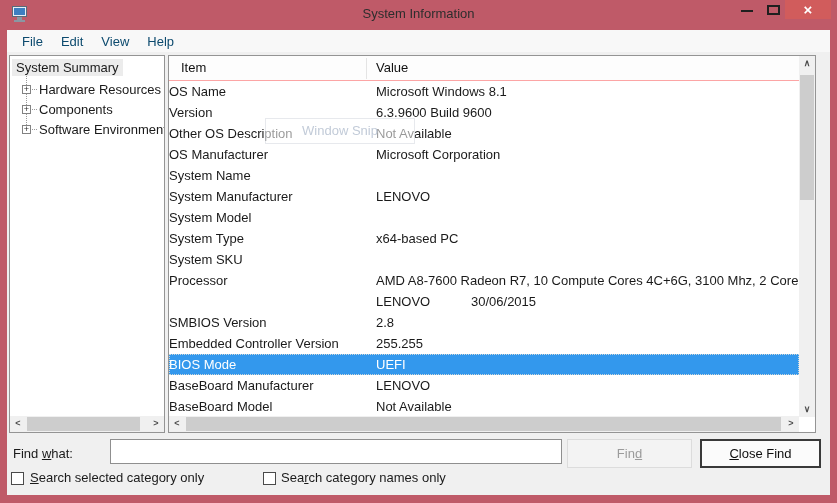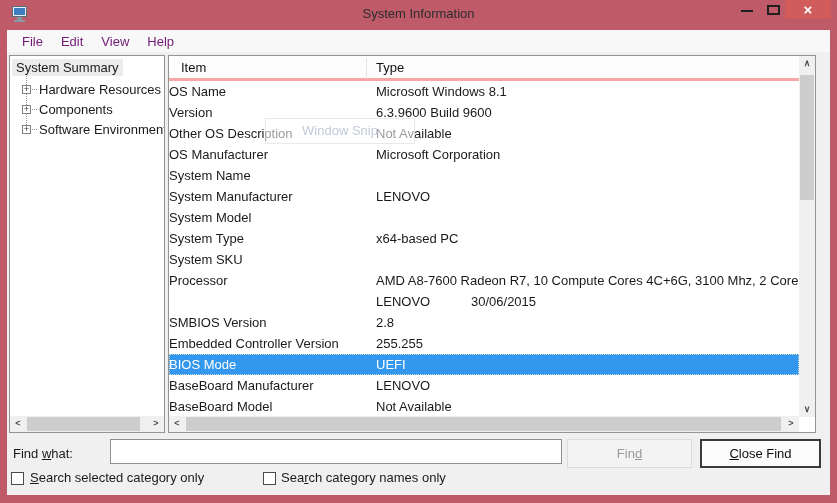--- a/index.html
+++ b/index.html
@@ -23,39 +23,39 @@
   .window-title{position:absolute;left:0;top:6px;width:100%;text-align:center;color:#2d2d2d;font-size:13px;}
   .caption-btn{position:absolute;top:0;height:19px;text-align:center;cursor:default;}
   .min-btn{left:736px;width:24px;}
   .min-btn .glyph{position:absolute;left:5px;top:10px;width:12px;height:2px;background:#1f1f1f;}
   .max-btn{left:762px;width:24px;}
   .max-btn .glyph{position:absolute;left:5px;top:5px;width:13px;height:10px;border:2px solid #1f1f1f;background:transparent;}
   .close-btn{left:785px;width:46px;background:var(--closebtn);color:#fff;font-size:15px;font-weight:bold;line-height:19px;}
 
   
   .menubar{position:absolute;left:7px;top:30px;width:823px;height:22px;background:#f8f8f8;display:flex;align-items:center;padding-left:6px;}
-  .menu-item{padding:2px 9px;font-size:13px;color:#701a75;text-align:center;}
+  .menu-item{padding:2px 9px;font-size:13px;color:#0c4a6e;text-align:center;}
 
   
   .workspace{position:absolute;left:7px;top:52px;width:823px;height:443px;background:var(--workspace);}
 
   .pane{position:absolute;background:#fff;border:1px solid var(--pane-border);}
   .tree-pane{left:9px;top:55px;width:156px;height:378px;overflow:hidden;}
   .list-pane{left:168px;top:55px;width:648px;height:378px;overflow:hidden;}
 
   
   .tree-root{position:absolute;left:2px;top:3px;padding:1px 4px;background:#ececec;white-space:nowrap;}
   .tree-vline{position:absolute;left:16px;top:20px;height:55px;border-left:1px dotted #9a9a9a;}
   .tree-row{position:absolute;left:0;height:16px;width:100%;white-space:nowrap;}
   .tree-hstub{position:absolute;left:16px;top:7px;width:11px;border-top:1px dotted #9a9a9a;}
   .expander{position:absolute;left:12px;top:3px;width:9px;height:9px;background:#fff;border:1px solid #828282;font-size:9px;line-height:7px;text-align:center;color:#333;}
   .tree-label{position:absolute;left:29px;top:0;line-height:16px;}
 
   
-  .list-header{position:absolute;left:0;top:0;width:630px;height:25px;border-bottom:3px solid #fca5a5;background:#fdfdfd;}
+  .list-header{position:absolute;left:0;top:0;width:630px;height:25px;border-bottom:1px solid #fca5a5;background:#fdfdfd;}
   .col-item{position:absolute;left:12px;top:4px;color:#111;}
   .col-value{position:absolute;left:207px;top:4px;color:#111;}
   .col-sep{position:absolute;left:197px;top:2px;height:21px;border-left:1px solid #e4e4e4;}
   .list-rows{position:absolute;left:0;top:25px;width:630px;}
   .lrow{position:relative;height:21px;line-height:21px;white-space:nowrap;overflow:hidden;}
   .lrow .item{position:absolute;left:0;}
   .lrow .val{position:absolute;left:207px;}
   .lrow .val2{position:absolute;left:302px;}
   .lrow.selected{background:var(--sel);color:#fff;outline:1px dotted rgba(255,235,210,.75);outline-offset:-1px;}
 
@@ -147,21 +147,21 @@
       <div class="arr arr-left">&lt;</div>
       <div class="thumb"></div>
       <div class="arr arr-right">&gt;</div>
     </div>
   </div>
 
   <div class="pane list-pane">
     <div class="list-header">
       <span class="col-item">Item</span>
       <span class="col-sep"></span>
-      <span class="col-value">Type</span>
+      <span class="col-value">Value</span>
     </div>
     <div class="list-rows">
         <div class="lrow">
           <span class="item">OS Name</span>
           <span class="val">Microsoft Windows 8.1</span>
         </div>
         <div class="lrow">
           <span class="item">Version</span>
           <span class="val">6.3.9600 Build 9600</span>
         </div>

